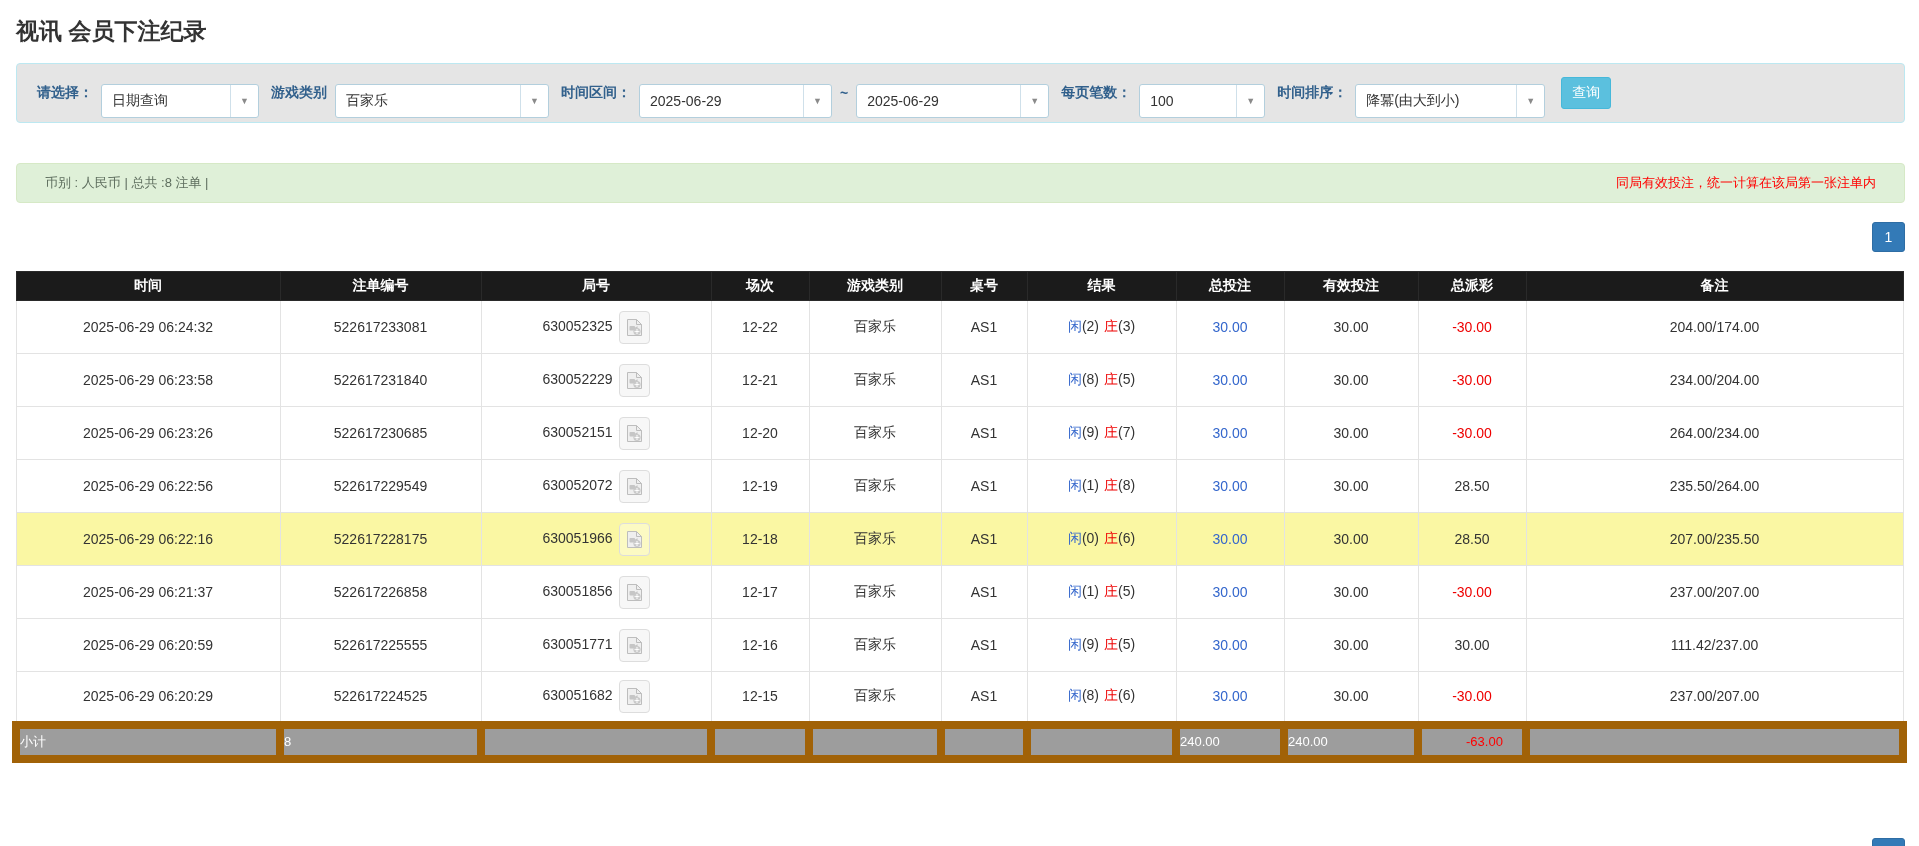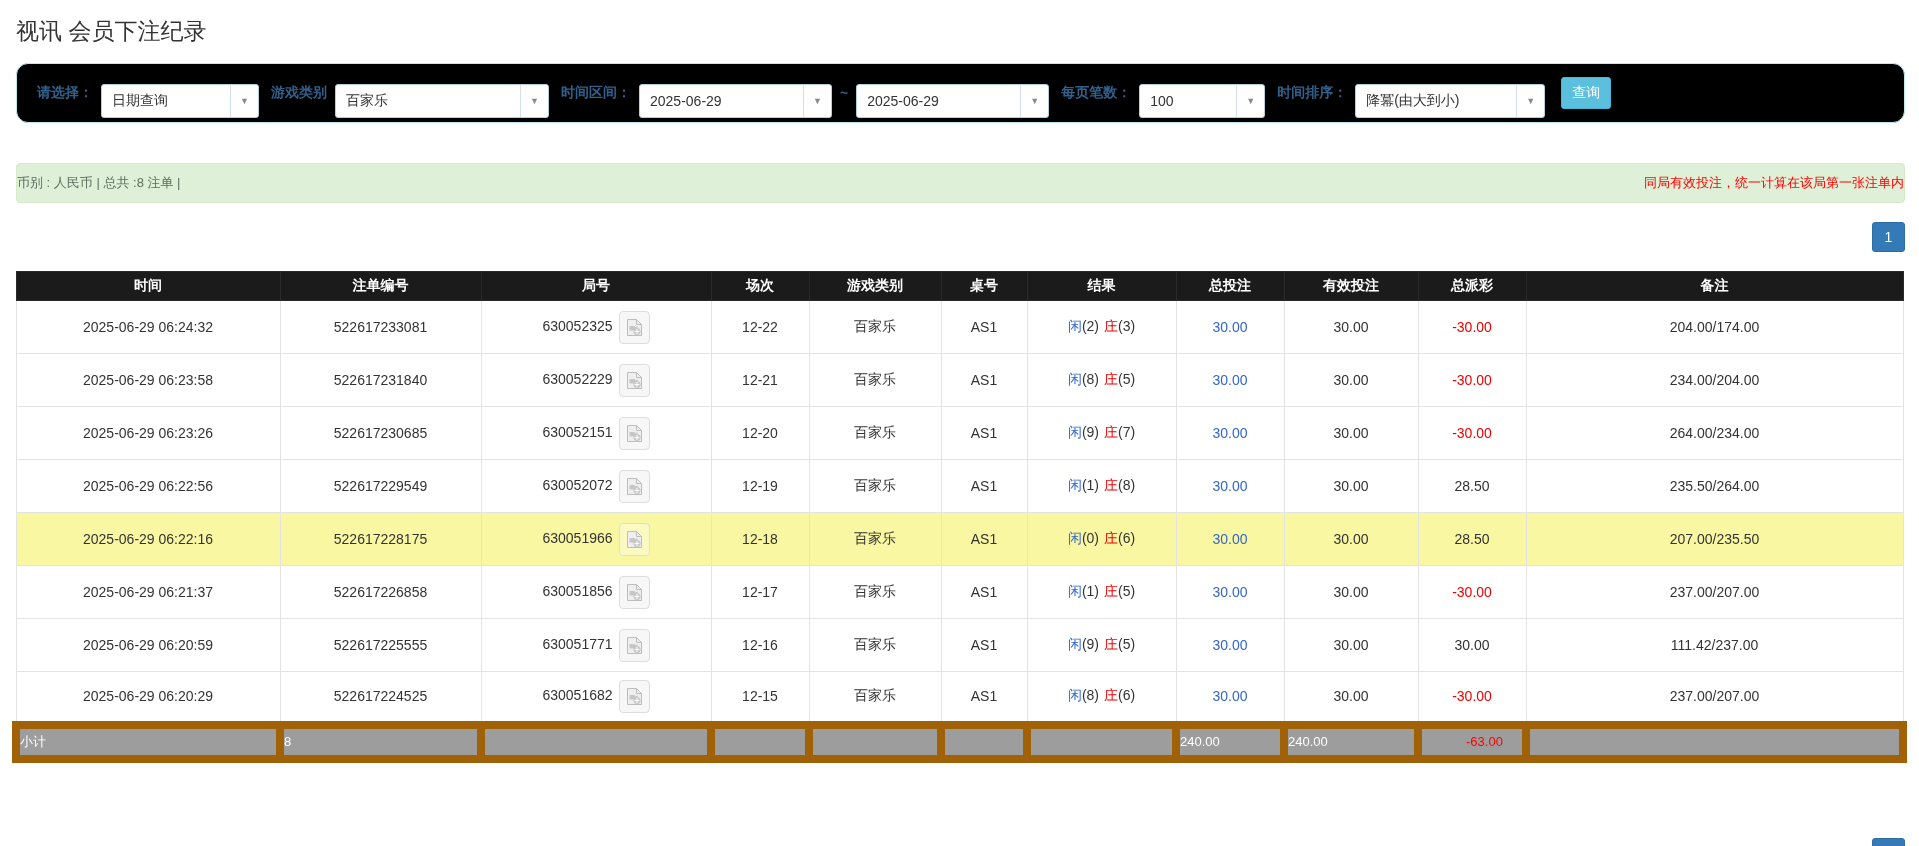--- a/index.html
+++ b/index.html
@@ -1,39 +1,39 @@
 <!DOCTYPE html>
 <html><head>
 <meta charset="utf-8">
 <style>
   * { margin:0; padding:0; box-sizing:border-box; }
   html,body { width:1919px; height:846px; background:#fff; overflow:hidden;
     font-family:"Liberation Sans","DejaVu Sans",sans-serif; position:relative; }
 
-  .page-title { margin:16px 0 0 16px; font-size:23px; font-weight:400; color:#333; }
+  .page-title { margin:16px 0 0 16px; font-size:23px; font-weight:700; color:#333; }
 
   
-  .filterbar { margin:16px 14px 0 16px; height:60px; background:#000000;
-    border:1px solid #bce8f1; border-radius:12px; display:flex; align-items:center;
+  .filterbar { margin:16px 14px 0 16px; height:60px; background:#e5e5e5;
+    border:1px solid #bce8f1; border-radius:4px; display:flex; align-items:center;
     padding:0 16px; gap:8px; white-space:nowrap; }
   .flabel { font-size:14px; font-weight:bold; color:#31608c; margin-left:4px; }
   .sel { display:inline-flex; align-items:center; height:34px; background:#fff;
     border:1px solid #b3cfdd; border-radius:3px; cursor:pointer;margin-top:16px; }
   .sel .val { padding:0 10px; flex:1; font-size:14px; color:#333; overflow:hidden; }
   .sel .arr { width:28px; align-self:stretch; border-left:1px solid #cfe0ea;
     display:flex; align-items:center; justify-content:center; color:#8a8a8a; font-size:9px; }
   .w158{width:158px}.w214{width:214px}.w193{width:193px}.w126{width:126px}.w190{width:190px}
   .tilde { color:#31608c; font-weight:bold; font-size:14px; }
   .searchbtn { margin-left:8px; width:50px; height:32px; background:#5bc0de;
     border:1px solid #46b8da; border-radius:3px; color:#fff; font-size:14px; cursor:pointer; }
 
   
   .summary { margin:40px 14px 0 16px; height:40px; background:#dff0d8;
     border:1px solid #d6e9c6; border-radius:4px; display:flex; align-items:center;
-    justify-content:space-between; padding:0 0; }
+    justify-content:space-between; padding:0 28px; }
   .sumtext { font-size:13px; color:#5e6e5e; }
   .note { font-size:13px; color:#ff0000; }
 
   
   .pagerbtn { position:absolute; width:33px; height:30px; background:#337ab7;
     border:1px solid #2e6da4; border-radius:3px; color:#fff; font-size:14px; cursor:pointer; }
   .pager-top { left:1872px; top:222px; }
   .pager-bottom { left:1872px; top:838px; }
 
   

